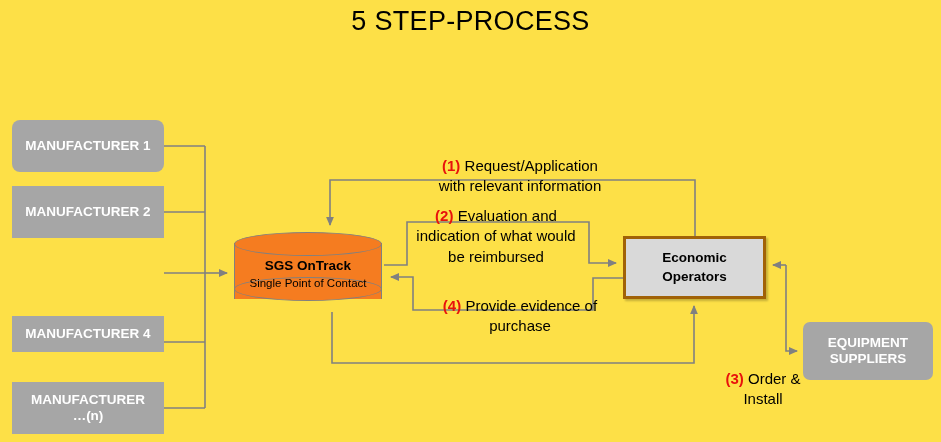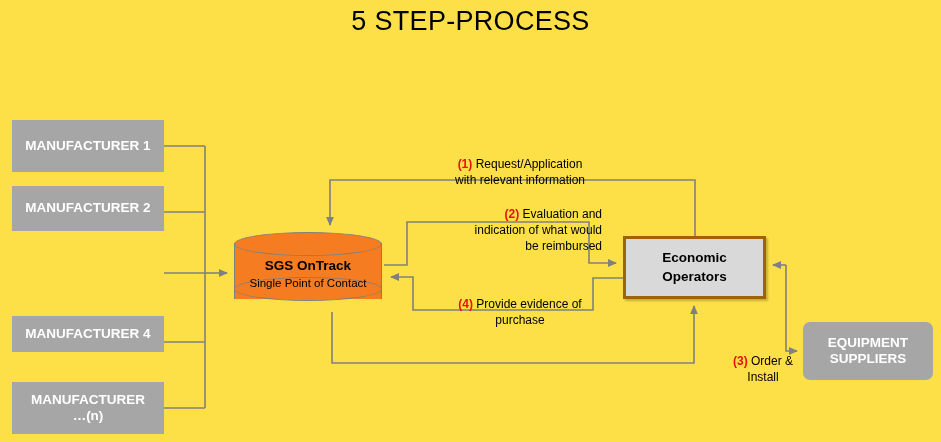--- a/index.html
+++ b/index.html
@@ -47,22 +47,22 @@
     color: #ffffff;
     font-size: 13.5px;
     font-weight: bold;
     display: flex;
     align-items: center;
     justify-content: center;
     text-align: center;
     line-height: 1.22;
     box-sizing: border-box;
   }
-  .mfr-1 { left: 12px; top: 120px; width: 152px; height: 52px; }
-  .mfr-2 { left: 12px; top: 186px; width: 152px; height: 45px; }
+  .mfr-1 { left: 12px; top: 120px; width: 152px; height: 52px; border-radius: 8px; }
+  .mfr-2 { left: 12px; top: 186px; width: 152px; height: 52px; }
   .mfr-3 { left: 12px; top: 247px; width: 152px; height: 52px; }
   .mfr-4 { left: 12px; top: 316px; width: 152px; height: 36px; }
   .mfr-5 { left: 12px; top: 382px; width: 152px; height: 52px; }
 
   .equip-suppliers {
     left: 803px; top: 322px; width: 130px; height: 58px;
     font-size: 13.5px;
     border-radius: 7px;
   }
 
@@ -149,34 +149,34 @@
     font-weight: bold;
     color: #000000;
     line-height: 1.35;
     box-shadow: 2px 2px 2px rgba(0,0,0,0.22);
   }
 
   
   .step-label {
     position: absolute;
     text-align: center;
-    font-size: 12px;
+    font-size: 15px;
     color: #000000;
     line-height: 1.35;
     white-space: nowrap;
   }
   .step-num {
     color: #e8120c;
     font-weight: bold;
   }
   .lbl-1 { left: 430px; top: 156px; width: 180px; }
-  .lbl-2 { left: 438px; top: 206px; width: 164px; text-align: right; }
+  .lbl-2 { left: 414px; top: 206px; width: 164px; }
   .lbl-4 { left: 430px; top: 296px; width: 180px; }
   .lbl-5 { left: 440px; top: 355px; width: 160px; }
-  .lbl-3 { left: 718px; top: 353px; width: 90px; }
+  .lbl-3 { left: 718px; top: 369px; width: 90px; }
 </style>
 </head>
 <body>
 
 <div id="canvas">
 
   <svg id="diagram-svg" viewBox="0 0 941 442" xmlns="http://www.w3.org/2000/svg">
     <defs>
       <marker id="arrow-r" markerWidth="9" markerHeight="9" refX="8" refY="4.5" orient="auto" markerUnits="userSpaceOnUse">
         <path d="M0,0.6 L9,4.5 L0,8.4 z" fill="#808080"></path>

